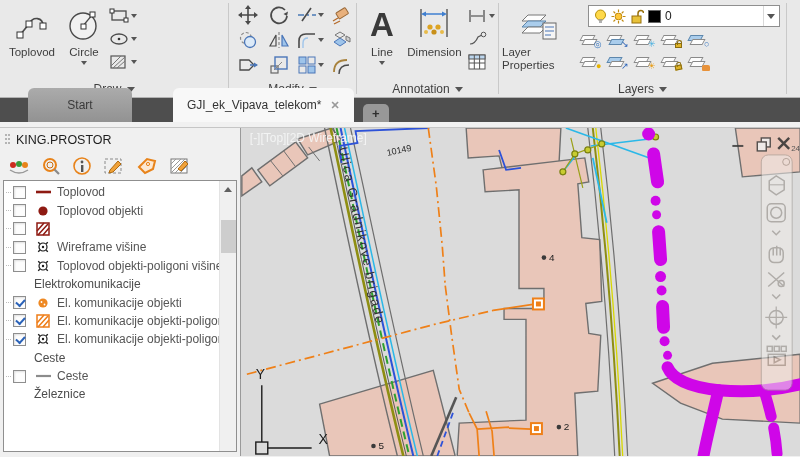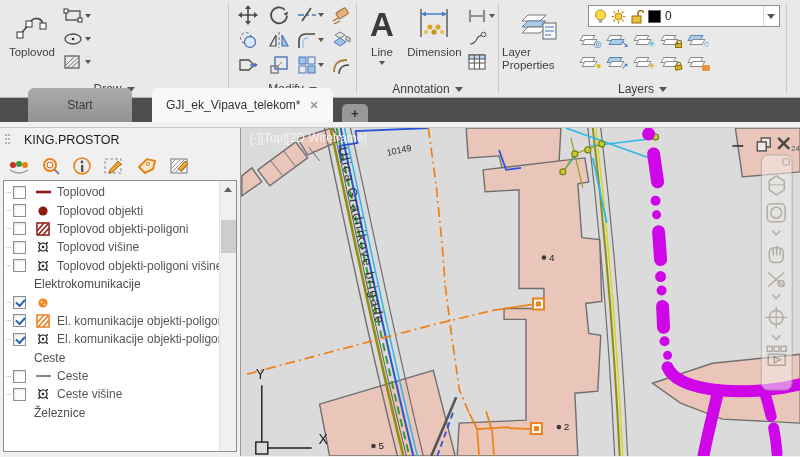--- a/index.html
+++ b/index.html
@@ -32,29 +32,29 @@
   .sheet.blue { background:#aacdec; border-color:#5e87ac; }
   .badge { position:absolute; font-size:9px; line-height:9px; right:-2px; bottom:-1px; }
   .badge-lock { position:absolute; right:-1px; bottom:0; width:7px; height:5px; background:#e0b428; border:1px solid #8a6d10; }
   .badge-lock::before { content:""; position:absolute; left:1px; top:-4px; width:3px; height:4px; border:1px solid #8a6d10; border-bottom:none; border-radius:3px 3px 0 0; }
   .badge-hand { position:absolute; right:-2px; bottom:-1px; width:8px; height:6px; background:#e8923a; border-radius:2px 2px 1px 1px; }
 
   
   .tabbar { height:24px; background:#4e4e4e; display:flex; align-items:flex-end; }
   .ftab { height:21px; display:flex; align-items:center; justify-content:center; font-size:12px; border-radius:6px 6px 0 0; padding:17px 14px; cursor:default; }
   .ftab.start { margin-left:28px; width:104px; background:linear-gradient(#ababab,#929292); color:#3a3a3a; }
-  .ftab.active { margin-left:20px; background:#f8f8f8; color:#333; gap:9px; }
+  .ftab.active { margin-left:41px; background:#f8f8f8; color:#333; gap:9px; }
   .ftab .closex { color:#9a9a9a; font-size:11px; font-weight:bold; }
   .newtab { width:26px; height:18px; margin-left:9px; background:#989898; border-radius:5px 5px 0 0; color:#2f2f2f; font-size:13px; font-weight:bold; display:flex; align-items:center; justify-content:center; }
   .substrip { height:6px; background:#f1f1f1; border-bottom:1px solid #c6c6c6; }
 
   
   .workspace { display:flex; height:328px; }
   .sidepanel { width:240px; background:#f0f0f0; position:relative; }
-  .sp-header { height:24px; display:flex; align-items:center; padding-left:24px; font-size:12.5px; color:#1e1e1e; position:relative; }
+  .sp-header { height:24px; display:flex; align-items:center; padding-left:16px; font-size:12.5px; color:#1e1e1e; position:relative; }
   .grip { position:absolute; left:5px; top:6px; width:2px; height:2px; background:#b4b4b4;
           box-shadow:0 4px #b4b4b4,0 8px #b4b4b4,3px 0 #b4b4b4,3px 4px #b4b4b4,3px 8px #b4b4b4; }
   .sp-toolbar { height:28px; display:flex; align-items:center; gap:11px; padding-left:8px; }
   .sp-list { position:relative; margin:0 3px 13px 3px; height:272px; background:#fff; border:1px solid #8f8f8f; overflow:hidden; padding:2px 0 14px 0; }
   .lrow { height:18.4px; display:flex; align-items:center; font-size:12px; color:#555; white-space:nowrap; }
   .lrow::before { content:""; width:5px; border-top:1px dotted #bdbdbd; margin-left:2px; }
   .lrow.group { padding-left:30px; color:#4d4d4d; }
   .lrow.group::before { display:none; }
   .cb { width:13px; height:13px; border:1px solid #8e8e8e; background:#fdfdfd; margin:0 0 0 2px; position:relative; box-shadow:inset 1px 1px 2px rgba(0,0,0,.12); flex:0 0 auto; }
   .cb.checked::after { content:""; position:absolute; left:2px; top:2px; width:7px; height:4px; border-left:2px solid #2a62b8; border-bottom:2px solid #2a62b8; transform:rotate(-48deg); }
@@ -79,20 +79,32 @@
         <div class="bigbtn" style="width:58px">
           <span class="bicon">
             <svg width="36" height="36">
                 <path d="M6,28 L15,17 C19,9 29,10 29,19" fill="none" stroke="#4a4a4a" stroke-width="1.6"></path>
                 <rect x="3" y="25" width="6" height="6" fill="#fff" stroke="#333"></rect>
                 <rect x="12" y="14" width="6" height="6" fill="#fff" stroke="#333"></rect>
                 <rect x="26" y="16" width="6" height="6" fill="#fff" stroke="#333"></rect>
               </svg>
             </span>
           <span>Toplovod</span>
+        </div>
+        <div class="bigbtn" style="width:46px">
+          <span class="bicon">
+            <svg width="38" height="38">
+                <circle cx="18" cy="20" r="13" fill="#f1f1f1" stroke="#4a4a4a" stroke-width="1.4"></circle>
+                <line x1="18" y1="20" x2="27" y2="9" stroke="#4a4a4a" stroke-width="1.2"></line>
+                <rect x="16" y="18" width="5" height="5" fill="#fff" stroke="#333"></rect>
+                <rect x="25" y="6" width="5" height="5" fill="#fff" stroke="#333"></rect>
+              </svg>
+            </span>
+          <span>Circle</span>
+          <span class="tri small"></span>
         </div>
         <div class="minicol">
           <div class="minibtn">
             <svg width="20" height="16">
                 <rect x="3" y="3" width="14" height="9" fill="none" stroke="#4a4a4a" stroke-width="1.3"></rect>
                 <rect x="1" y="1" width="4" height="4" fill="#fff" stroke="#333"></rect>
                 <rect x="15" y="10" width="4" height="4" fill="#fff" stroke="#333"></rect>
               </svg>
             <span class="tri small"></span>
           </div>
@@ -436,32 +448,31 @@
               <span>Toplovod objekti</span>
             </div>
             <div class="lrow">
               <span class="cb"></span>
               <span class="licon">
                 <svg width="17" height="14">
                   <rect x="2" y="1" width="12" height="12" fill="#fff" stroke="#8e1a12" stroke-width="1.5"></rect>
                   <path d="M2,9 L9,1 M3,13 L13,2 M8,13 L14,6" stroke="#8e1a12" stroke-width="1.5"></path>
                 </svg>
               </span>
-              <span>Toplovod objekti-poligoni</span>
             </div>
             <div class="lrow">
               <span class="cb"></span>
               <span class="licon">
                 <svg width="17" height="14">
                   <circle cx="8" cy="7" r="4" fill="none" stroke="#1a1a1a" stroke-width="1.2"></circle>
                   <circle cx="8" cy="7" r="1.2" fill="#1a1a1a"></circle>
                   <path d="M4.8,3.8 L3.2,2.2 M11.2,3.8 L12.8,2.2 M4.8,10.2 L3.2,11.8 M11.2,10.2 L12.8,11.8" stroke="#1a1a1a" stroke-width="1.3"></path>
                 </svg>
               </span>
-              <span>Toplovod višine</span>
+              <span>Wireframe višine</span>
             </div>
             <div class="lrow">
               <span class="cb"></span>
               <span class="licon">
                 <svg width="17" height="14">
                   <circle cx="8" cy="7" r="4" fill="none" stroke="#1a1a1a" stroke-width="1.2"></circle>
                   <circle cx="8" cy="7" r="1.2" fill="#1a1a1a"></circle>
                   <path d="M4.8,3.8 L3.2,2.2 M11.2,3.8 L12.8,2.2 M4.8,10.2 L3.2,11.8 M11.2,10.2 L12.8,11.8" stroke="#1a1a1a" stroke-width="1.3"></path>
                 </svg>
               </span>
@@ -472,20 +483,21 @@
             </div>
             <div class="lrow">
               <span class="cb checked"></span>
               <span class="licon">
                 <svg width="17" height="14">
                   <circle cx="8" cy="7" r="4.6" fill="#ee8822"></circle>
                   <circle cx="6.5" cy="6" r="0.9" fill="#fff"></circle>
                   <circle cx="9.5" cy="8.5" r="0.9" fill="#fff"></circle>
                 </svg>
               </span>
+              <span>El. komunikacije objekti</span>
             </div>
             <div class="lrow">
               <span class="cb checked"></span>
               <span class="licon">
                 <svg width="17" height="14">
                   <rect x="2" y="1" width="12" height="12" fill="#fff" stroke="#ee7d18" stroke-width="1.5"></rect>
                   <path d="M2,9 L9,1 M3,13 L13,2 M8,13 L14,6" stroke="#ee7d18" stroke-width="1.5"></path>
                 </svg>
               </span>
               <span>El. komunikacije objekti-poligoni</span>
@@ -505,31 +517,20 @@
               <span>Ceste</span>
             </div>
             <div class="lrow">
               <span class="cb"></span>
               <span class="licon">
                 <svg width="17" height="14">
                   <line x1="1" y1="7" x2="16" y2="7" stroke="#8c8c8c" stroke-width="2.2"></line>
                 </svg>
               </span>
               <span>Ceste</span>
-            </div>
-            <div class="lrow">
-              <span class="cb"></span>
-              <span class="licon">
-                <svg width="17" height="14">
-                  <circle cx="8" cy="7" r="4" fill="none" stroke="#1a1a1a" stroke-width="1.2"></circle>
-                  <circle cx="8" cy="7" r="1.2" fill="#1a1a1a"></circle>
-                  <path d="M4.8,3.8 L3.2,2.2 M11.2,3.8 L12.8,2.2 M4.8,10.2 L3.2,11.8 M11.2,10.2 L12.8,11.8" stroke="#1a1a1a" stroke-width="1.3"></path>
-                </svg>
-              </span>
-              <span>Ceste višine</span>
             </div>
             <div class="lrow group">
               <span>Železnice</span>
             </div>
           </div>
         <div class="scrollv">
           <div class="scroll-up"></div>
           <div class="thumb"></div>
         </div>
       </div>

